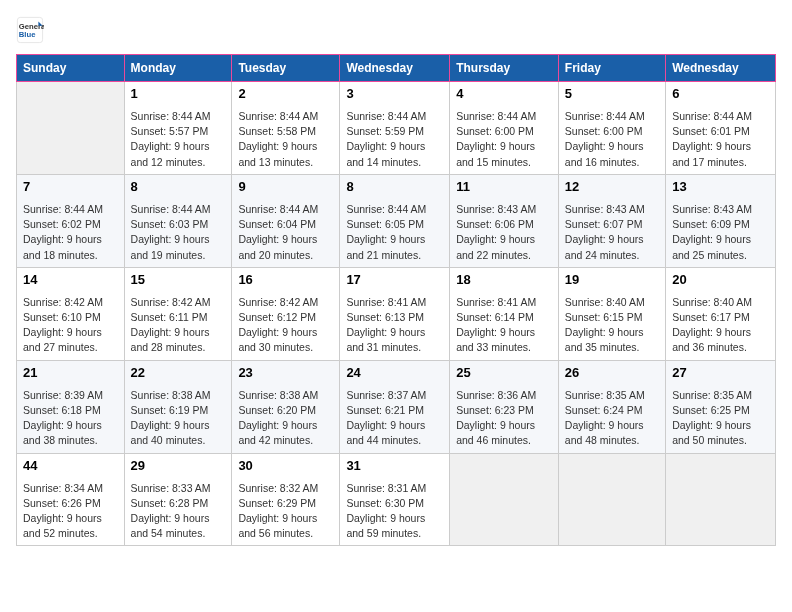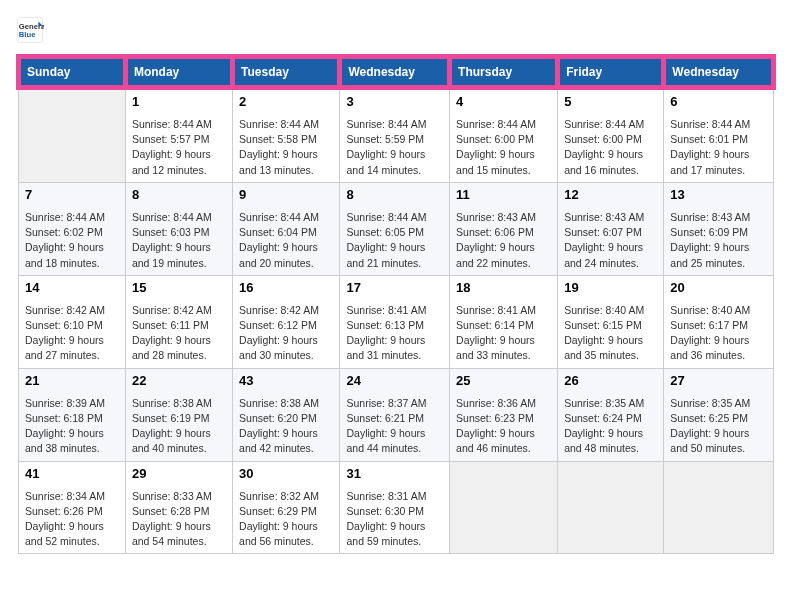--- a/index.html
+++ b/index.html
@@ -42,21 +42,21 @@
       border-collapse: collapse;
       font-size: 11px;
     }
     thead th {
       background-color: #1a5fa8;
       color: #fff;
       text-align: left;
       padding: 6px 6px;
       font-size: 12px;
       font-weight: bold;
-      border: 5px solid #ec4899;
+      border: 1px solid #ec4899;
     }
     tbody td {
       border: 1px solid #ccc;
       vertical-align: top;
       padding: 4px 6px;
       width: 113px;
       min-height: 80px;
     }
     .day-number {
       font-weight: bold;
@@ -241,21 +241,21 @@
           Sunrise: 8:39 AM<br>Sunset: 6:18 PM<br>Daylight: 9 hours and 38 minutes.
         </div>
         </td>
         <td>
           <span class="day-number">22</span>
         <div class="day-info">
           Sunrise: 8:38 AM<br>Sunset: 6:19 PM<br>Daylight: 9 hours and 40 minutes.
         </div>
         </td>
         <td>
-          <span class="day-number">43</span>
+          <span class="day-number">23</span>
         <div class="day-info">
           Sunrise: 8:38 AM<br>Sunset: 6:20 PM<br>Daylight: 9 hours and 42 minutes.
         </div>
         </td>
         <td>
           <span class="day-number">24</span>
         <div class="day-info">
           Sunrise: 8:37 AM<br>Sunset: 6:21 PM<br>Daylight: 9 hours and 44 minutes.
         </div>
         </td>
@@ -273,21 +273,21 @@
         </td>
         <td>
           <span class="day-number">27</span>
         <div class="day-info">
           Sunrise: 8:35 AM<br>Sunset: 6:25 PM<br>Daylight: 9 hours and 50 minutes.
         </div>
         </td>
       </tr>
       <tr>
         <td>
-          <span class="day-number">41</span>
+          <span class="day-number">44</span>
         <div class="day-info">
           Sunrise: 8:34 AM<br>Sunset: 6:26 PM<br>Daylight: 9 hours and 52 minutes.
         </div>
         </td>
         <td>
           <span class="day-number">29</span>
         <div class="day-info">
           Sunrise: 8:33 AM<br>Sunset: 6:28 PM<br>Daylight: 9 hours and 54 minutes.
         </div>
         </td>

